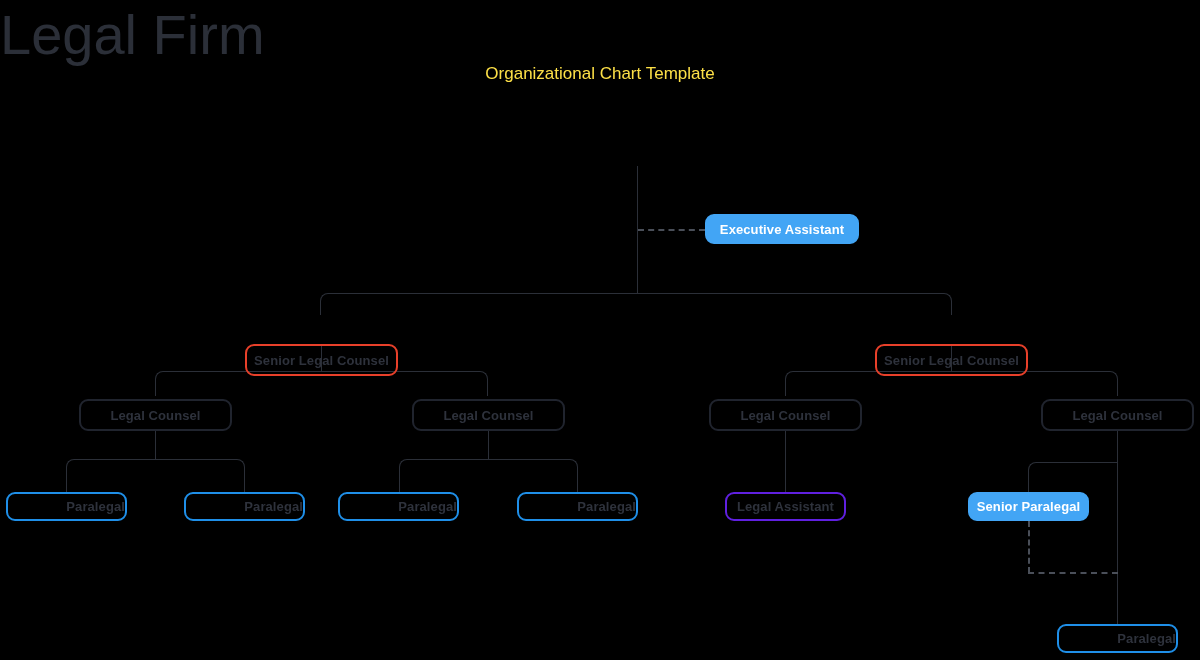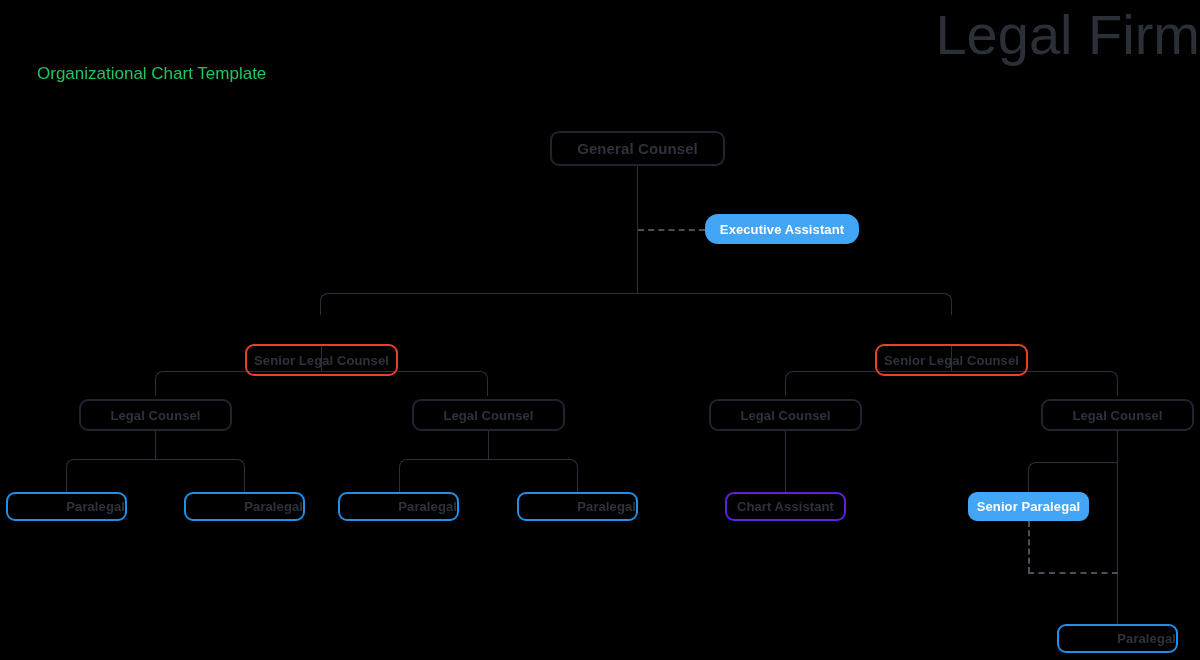--- a/index.html
+++ b/index.html
@@ -14,38 +14,38 @@
     position: relative;
     width: 1200px;
     height: 660px;
     background: #000000;
   }
   
   .title {
     position: absolute;
     left: 0; right: 0;
     top: 4px;
-    text-align: right;
+    text-align: left;
     font-size: 56px;
     line-height: 62px;
     font-weight: 400;
     color: #2b2f38;
     letter-spacing: 0px;
     white-space: nowrap;
   }
   .subtitle {
     position: absolute;
     left: 0; right: 0;
     top: 64px;
+    text-align: center;
     font-size: 17px;
     line-height: 20px;
     font-weight: 400;
-    color: #22c55e;
+    color: #fde047;
     white-space: nowrap;
-    margin-left: 37px;
   }
   
   .node {
     position: absolute;
     display: flex;
     align-items: center;
     justify-content: center;
     border-radius: 9px;
     border: 2px solid #20242e;
     background: transparent;
@@ -114,25 +114,22 @@
 
   <div class="conn v" style="left:785px; top:431px; height:61px;"></div>
 
   <div class="conn v" style="left:1117px; top:431px; height:193px;"></div>
 
   <div class="elbow tl" style="left:1028px; top:462px; width:90px; height:31px;"></div>
 
   <div class="conn v dash" style="left:1028px; top:521px; height:52px;"></div>
   <div class="conn h dash" style="left:1028px; top:572px; width:90px;"></div>
 
-  <div class="node big" style="left:550px; top:131px; width:175px; height:35px;">
-    <span>General Counsel</span>
-  </div>
 
-  <div class="node filled" style="left:705px; top:214px; width:154px; height:30px;border-radius:13px;">
+  <div class="node filled" style="left:705px; top:214px; width:154px; height:30px;">
     <span>Executive Assistant</span>
   </div>
 
   <div class="node red" style="left:245px; top:312px; width:153px; height:32px;">
     <span>Senior Legal Counsel</span>
   </div>
 
   <div class="node red" style="left:875px; top:312px; width:153px; height:32px;">
     <span>Senior Legal Counsel</span>
   </div>
@@ -163,21 +160,21 @@
 
   <div class="node blueline" style="left:338px; top:492px; width:121px; height:29px;">
     <span>Paralegal</span>
   </div>
 
   <div class="node blueline" style="left:517px; top:492px; width:121px; height:29px;">
     <span>Paralegal</span>
   </div>
 
   <div class="node purple" style="left:725px; top:492px; width:121px; height:29px;">
-    <span>Chart Assistant</span>
+    <span>Legal Assistant</span>
   </div>
 
   <div class="node filled" style="left:968px; top:492px; width:121px; height:29px;">
     <span>Senior Paralegal</span>
   </div>
 
   <div class="node blueline" style="left:1057px; top:624px; width:121px; height:29px;">
     <span>Paralegal</span>
   </div>
 

